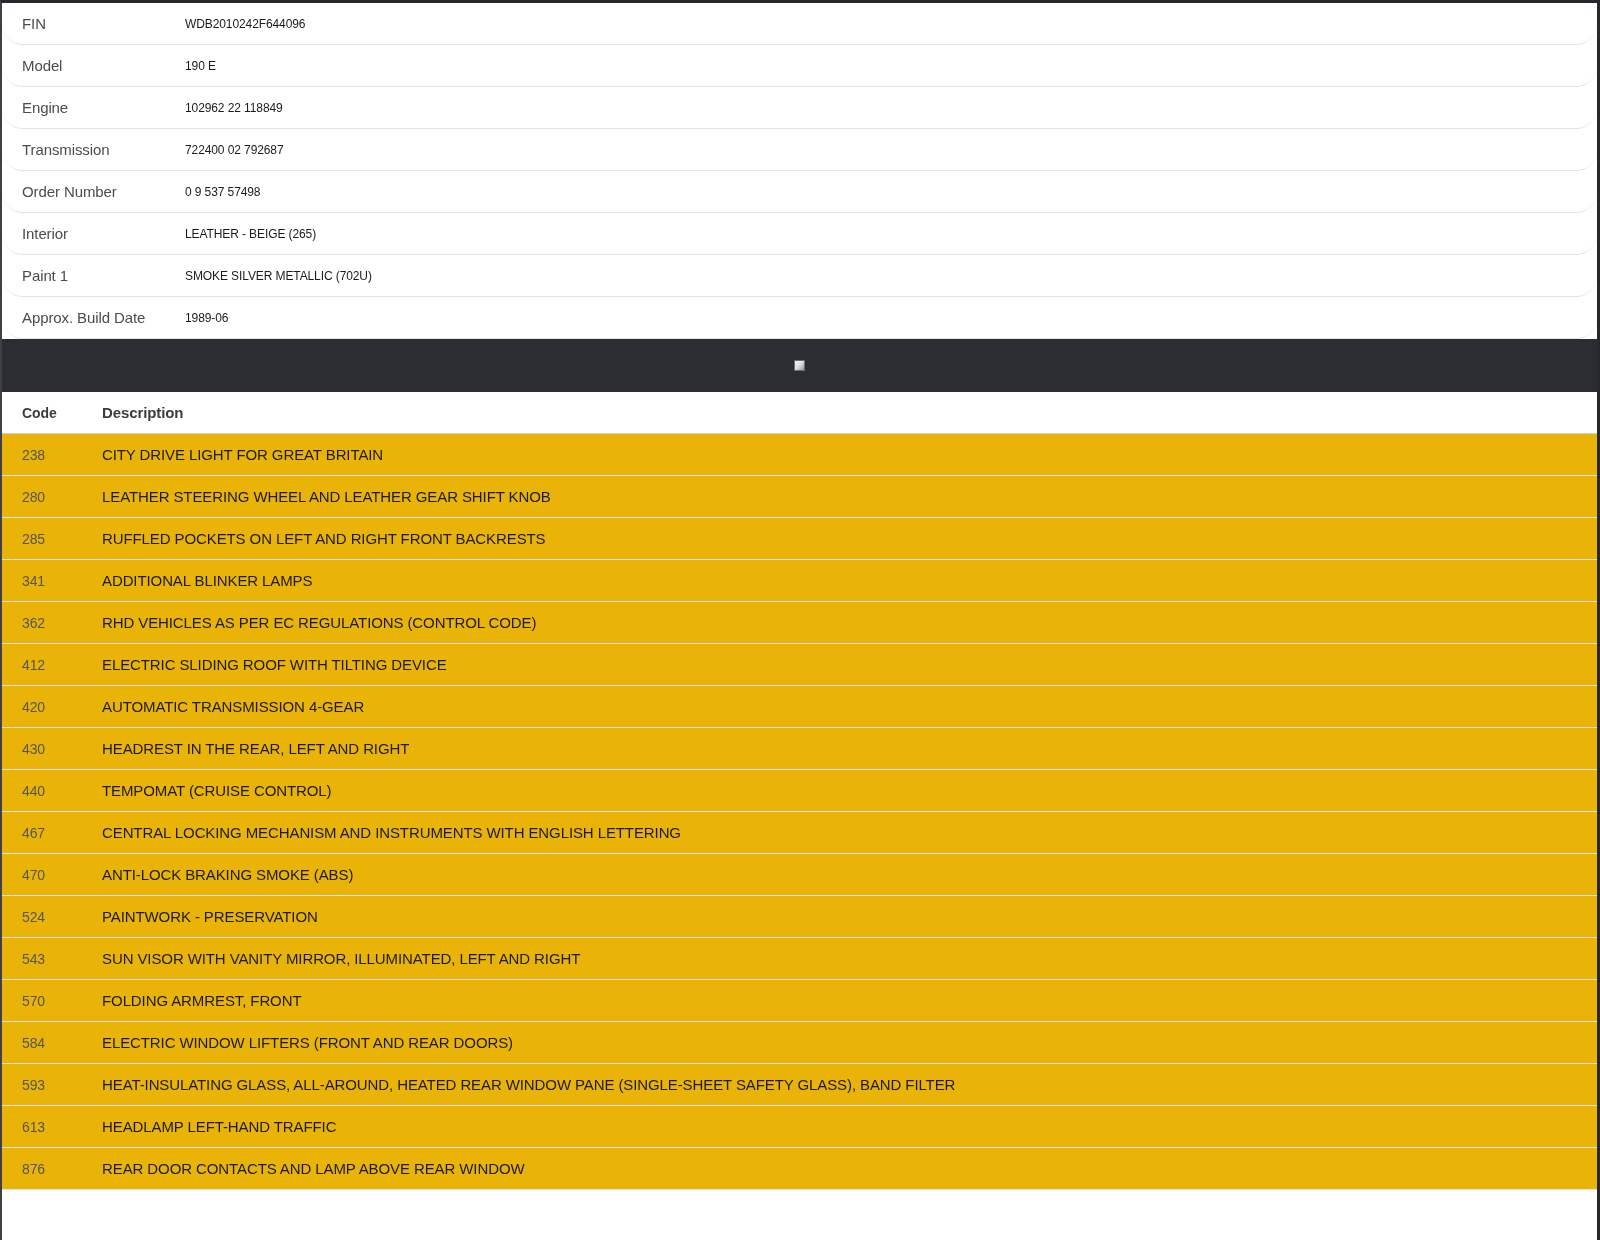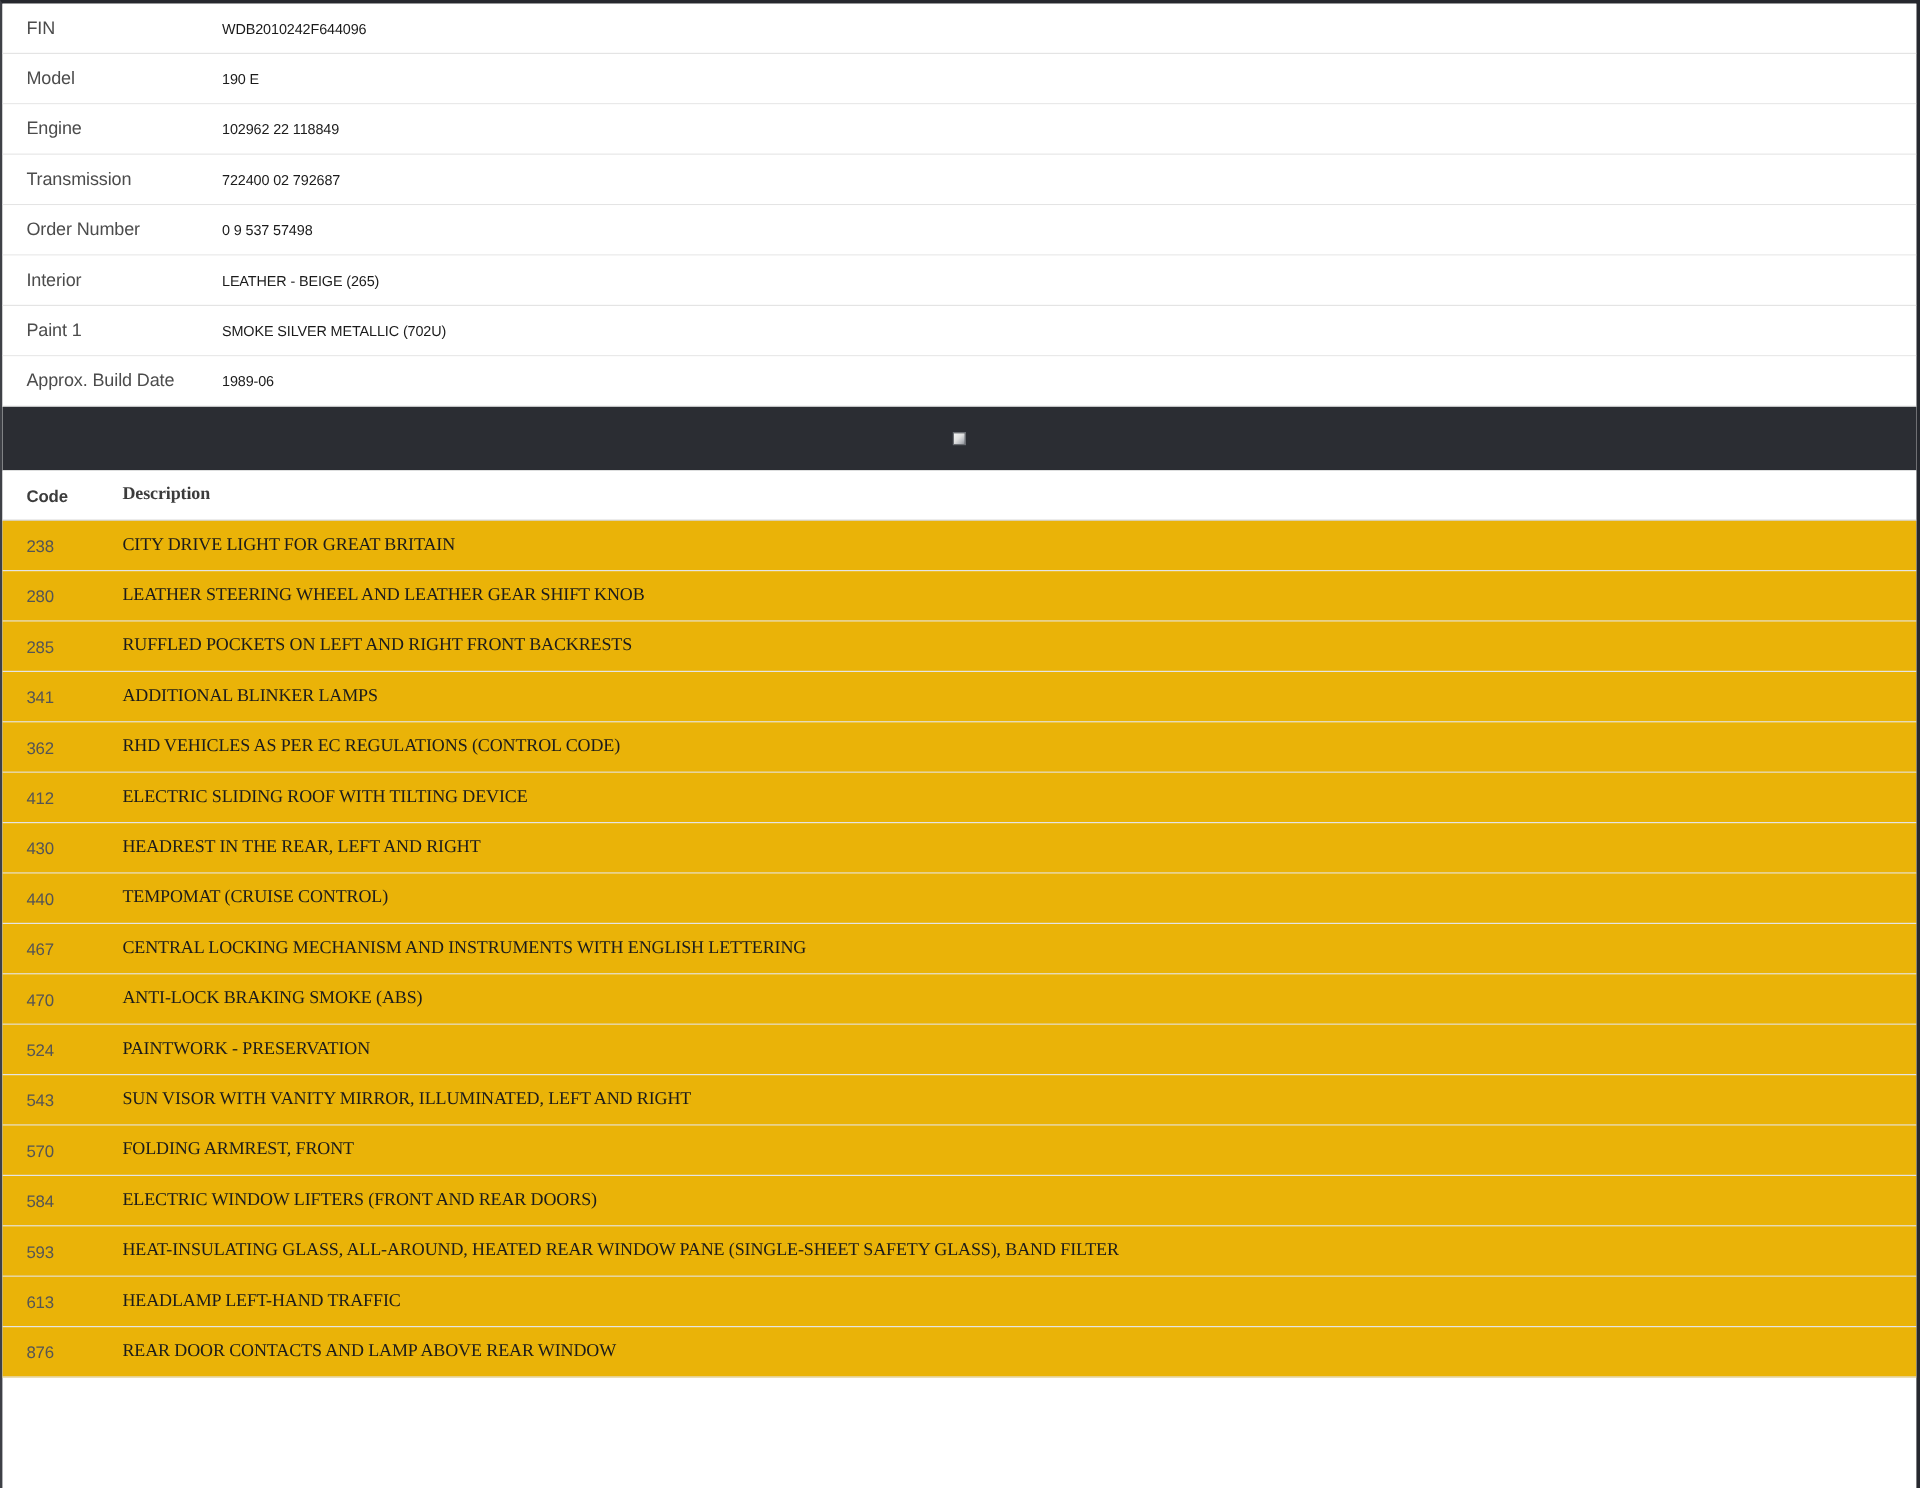--- a/index.html
+++ b/index.html
@@ -17,20 +17,21 @@
     border-right: 3px solid #26282e;
     overflow: hidden;
   }
   
   .spec-row {
     display: flex;
     height: 42px;
     align-items: center;
     border-bottom: 1px solid #e4e4e4;
     background: #ffffff;
+    border-radius: 21px;
   }
   .spec-label {
     width: 183px;
     flex: 0 0 183px;
     padding-left: 20px;
     font-size: 15px;
     color: #4c4c4c;
   }
   .spec-value {
     font-size: 12px;
@@ -74,21 +75,20 @@
     width: 100px;
     flex: 0 0 100px;
     padding-left: 20px;
     font-size: 14px;
     color: #555555;
   }
   .desc-cell {
     font-size: 15px;
     color: #1b1b1b;
     white-space: nowrap;
-    font-family: Liberation Serif, serif;
   }
 </style>
 </head>
 <body>
 
 <div class="page">
 
   <div class="spec-table">
       <div class="spec-row">
       <div class="spec-label">FIN</div>
@@ -152,20 +152,24 @@
       </div>
         <div class="code-row">
         <div class="code-cell">362</div>
         <div class="desc-cell">RHD VEHICLES AS PER EC REGULATIONS (CONTROL CODE)</div>
       </div>
         <div class="code-row">
         <div class="code-cell">412</div>
         <div class="desc-cell">ELECTRIC SLIDING ROOF WITH TILTING DEVICE</div>
       </div>
         <div class="code-row">
+        <div class="code-cell">420</div>
+        <div class="desc-cell">AUTOMATIC TRANSMISSION 4-GEAR</div>
+      </div>
+        <div class="code-row">
         <div class="code-cell">430</div>
         <div class="desc-cell">HEADREST IN THE REAR, LEFT AND RIGHT</div>
       </div>
         <div class="code-row">
         <div class="code-cell">440</div>
         <div class="desc-cell">TEMPOMAT (CRUISE CONTROL)</div>
       </div>
         <div class="code-row">
         <div class="code-cell">467</div>
         <div class="desc-cell">CENTRAL LOCKING MECHANISM AND INSTRUMENTS WITH ENGLISH LETTERING</div>

